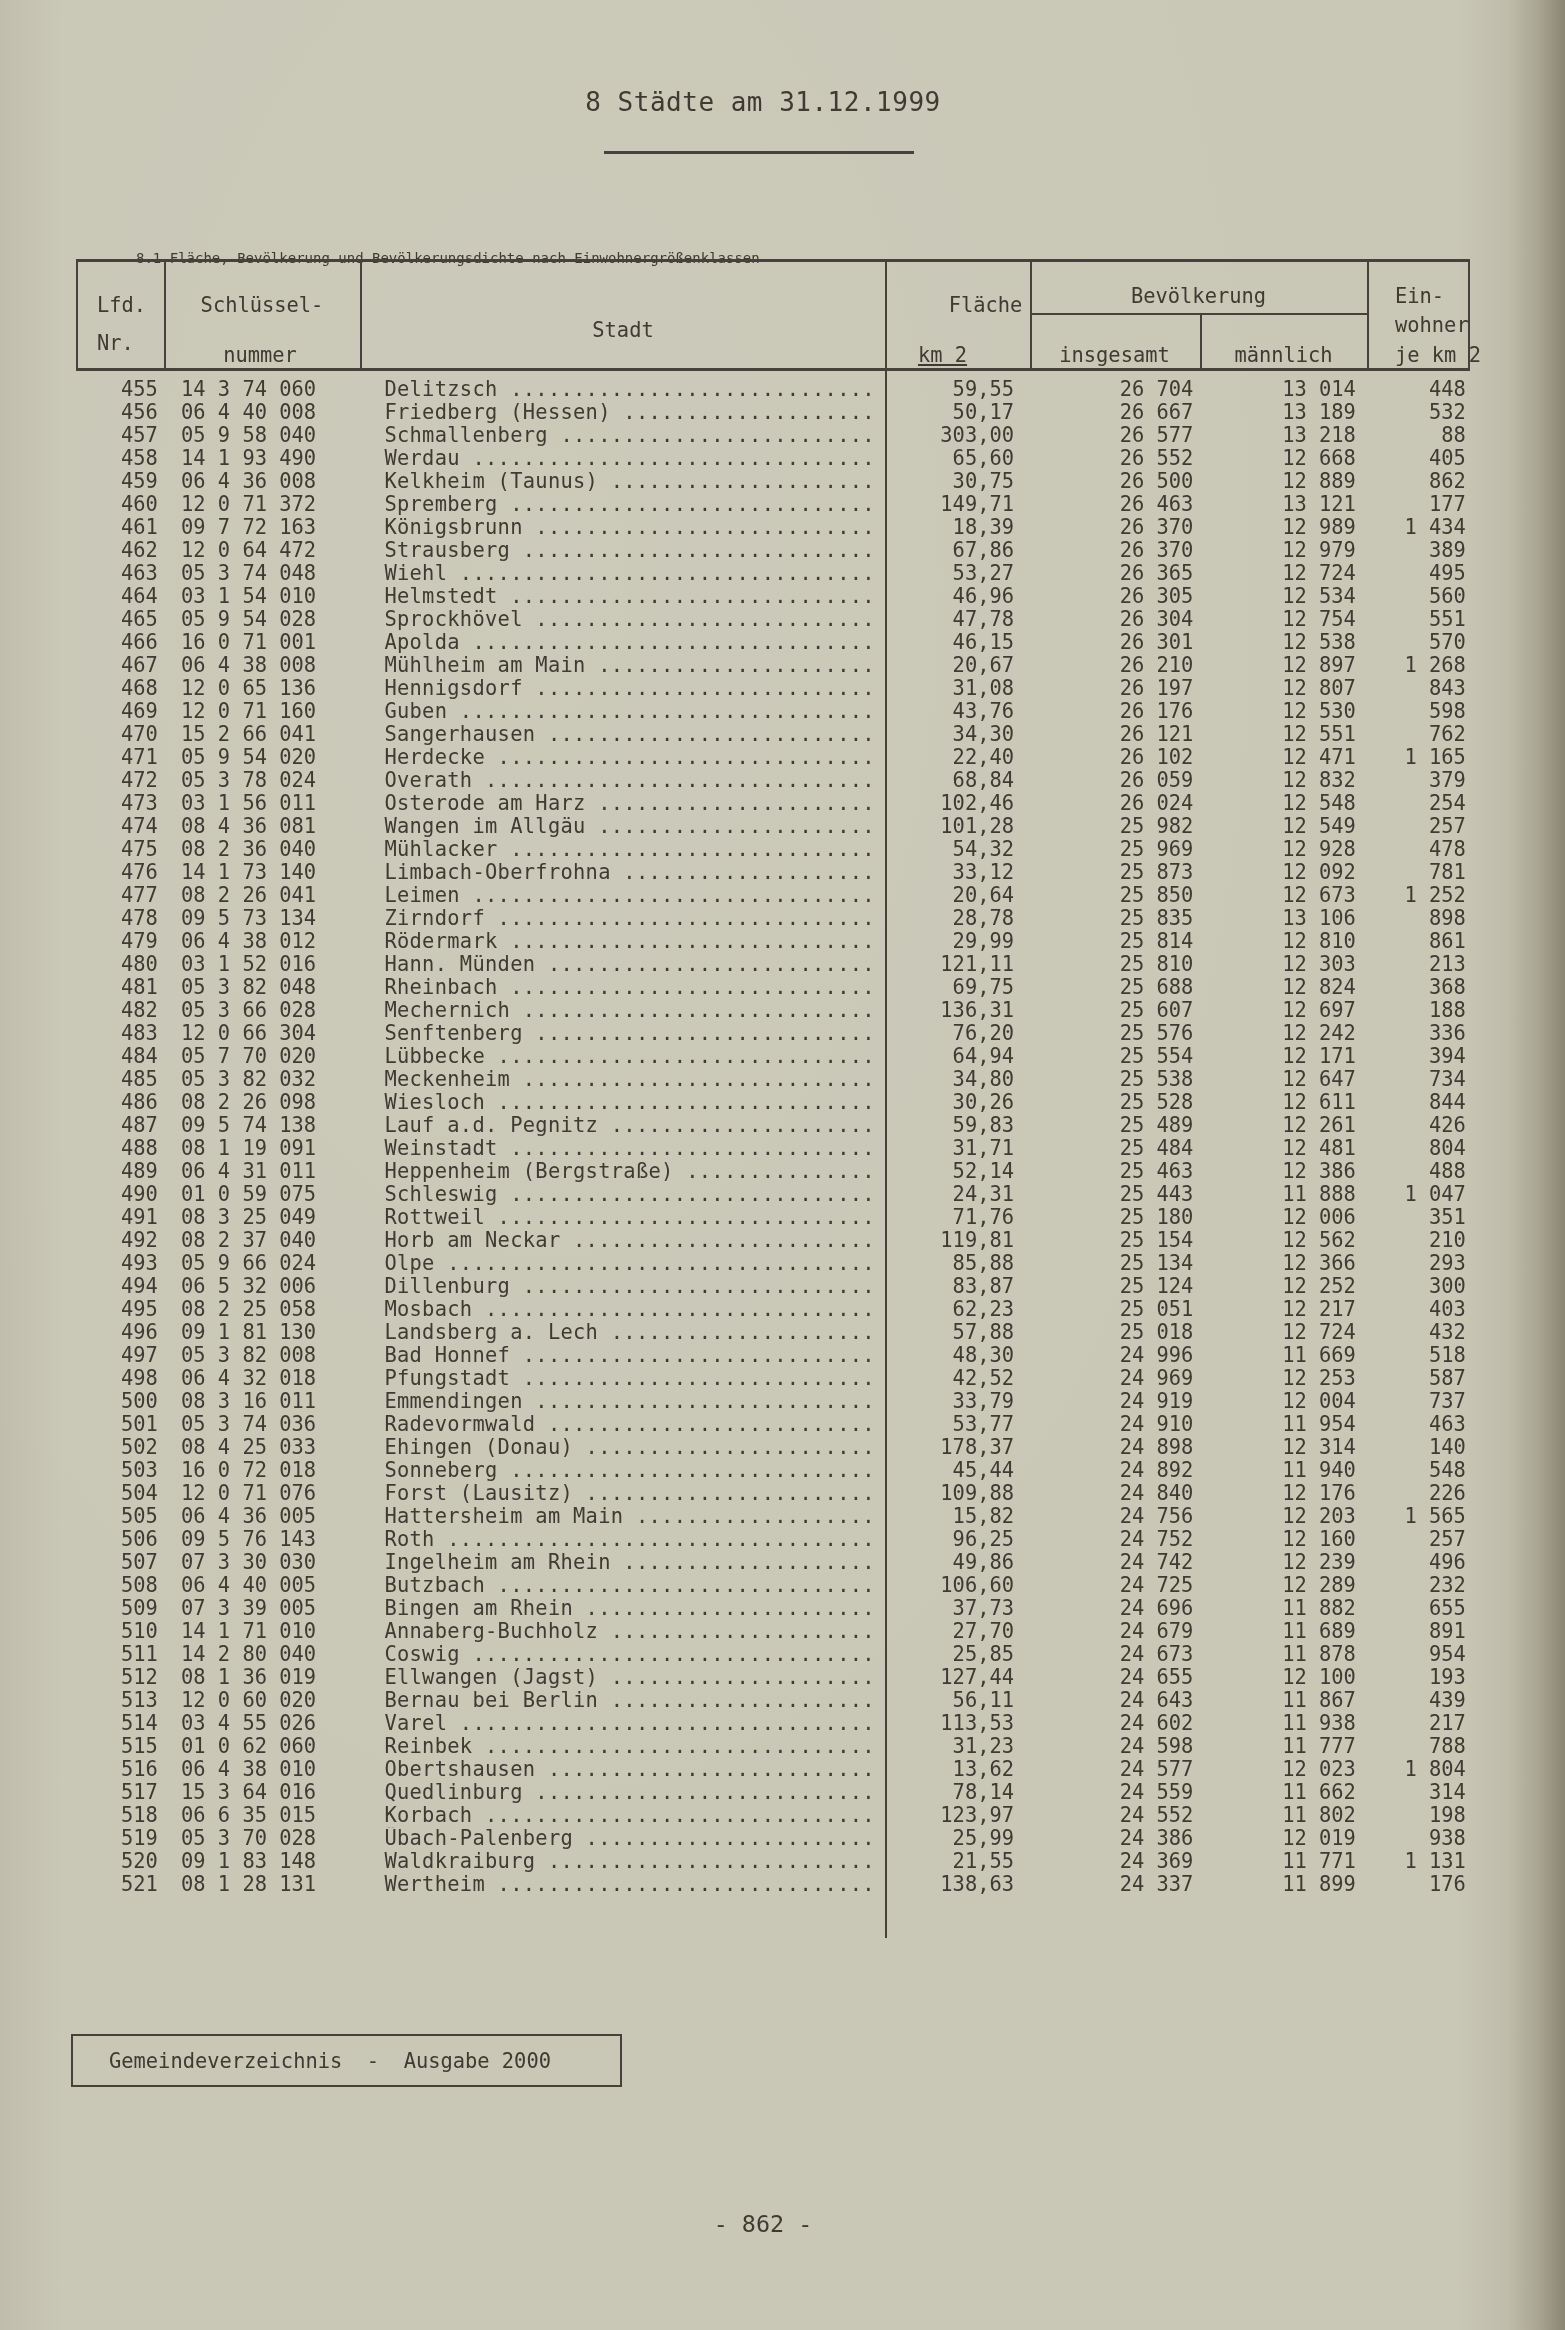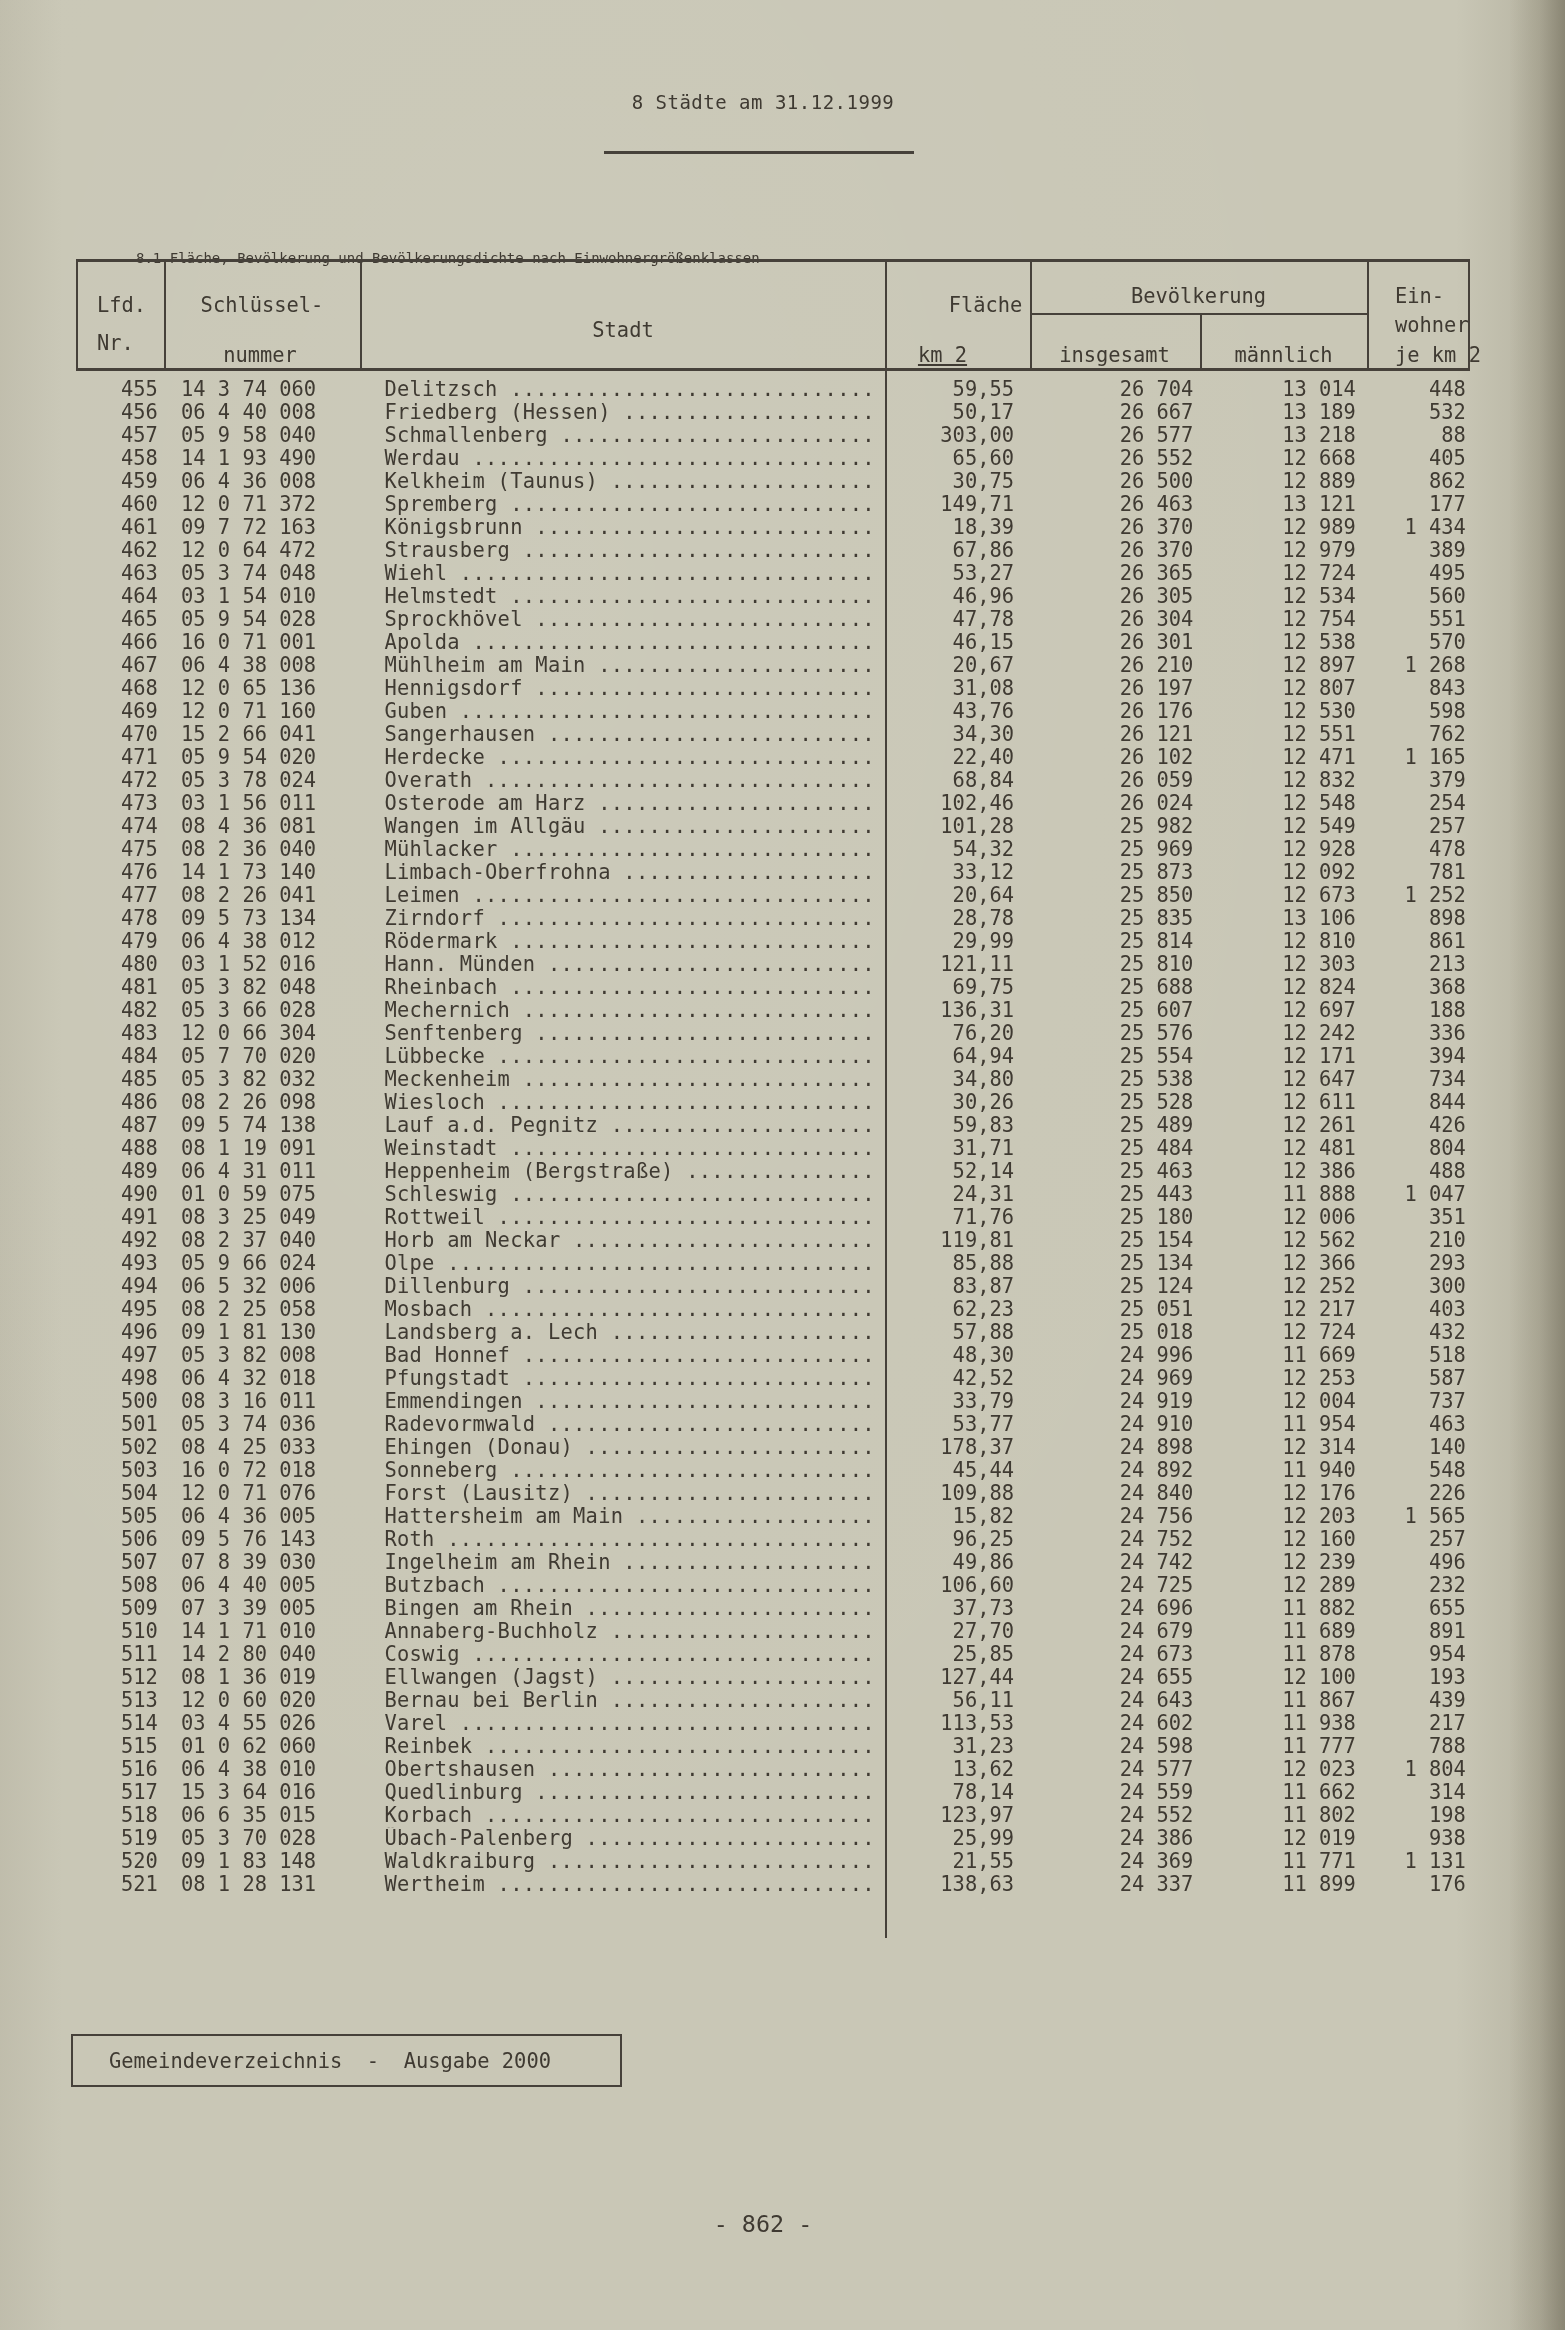--- a/index.html
+++ b/index.html
@@ -12,21 +12,21 @@
       linear-gradient(to right, rgba(110,100,80,0.10) 0%, rgba(0,0,0,0) 4%, rgba(0,0,0,0) 93%, rgba(100,92,70,0.22) 100%),
       #c9c7b6;
     font-family:"DejaVu Sans Mono","Liberation Mono",monospace;
     color:#3f3a32;
   }
   .edge-shadow-right {
     position:absolute; top:0; right:0; width:56px; height:100%;
     background:linear-gradient(to right, rgba(0,0,0,0) 0%, rgba(95,88,66,0.18) 55%, rgba(75,70,52,0.40) 100%);
   }
   .abs { position:absolute; }
-  .t-title { font-size:19px; line-height:28.5px; letter-spacing:0.5px; white-space:pre; }
+  .t-title { font-size:26px; line-height:28.5px; letter-spacing:0.5px; white-space:pre; }
   .t-std  { font-size:14px; line-height:23.4px; white-space:pre;margin-top:39px; }
   .rule { background:#46413a; }
   
   .hlabel { position:absolute; font-size:20.4px; line-height:23.4px; white-space:pre; }
   .center { text-align:center; }
   
   #table-body { position:absolute; left:76px; top:378px; width:1394px; }
   .trow {
     display:grid;
     grid-template-columns:88px 196px 526px 145px 170px 166px 103px;
@@ -542,21 +542,21 @@
         <div class="c-nr">506</div>
         <div class="c-key">09 5 76 143</div>
         <div class="c-stadt">Roth ..................................</div>
         <div class="c-fl">96,25</div>
         <div class="c-in">24 752</div>
         <div class="c-ma">12 160</div>
         <div class="c-ei">257</div>
       </div>
       <div class="trow">
         <div class="c-nr">507</div>
-        <div class="c-key">07 8 39 030</div>
+        <div class="c-key">07 3 30 030</div>
         <div class="c-stadt">Ingelheim am Rhein ....................</div>
         <div class="c-fl">49,86</div>
         <div class="c-in">24 742</div>
         <div class="c-ma">12 239</div>
         <div class="c-ei">496</div>
       </div>
       <div class="trow">
         <div class="c-nr">508</div>
         <div class="c-key">06 4 40 005</div>
         <div class="c-stadt">Butzbach ..............................</div>

